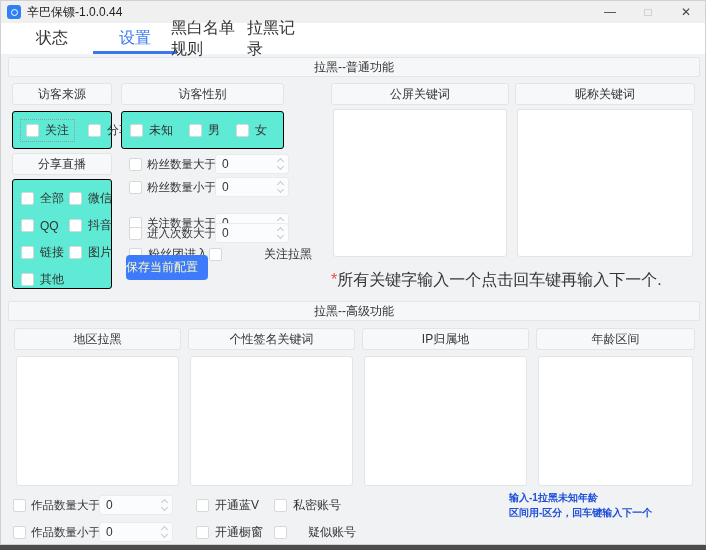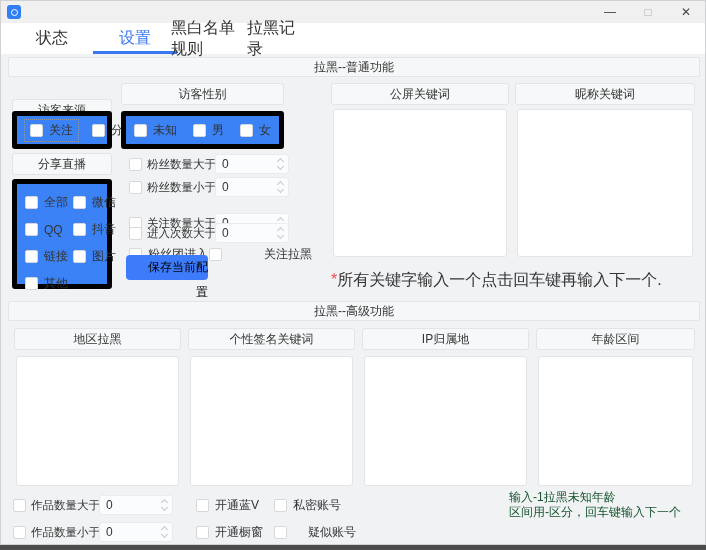--- a/index.html
+++ b/index.html
@@ -20,82 +20,83 @@
   .tabbar { position:absolute; left:0; top:22px; width:100%; height:31px; background:#ffffff; }
   .tab { position:absolute; top:0; height:31px; display:flex; align-items:center; justify-content:center; font-size:16px; color:#333; cursor:default; }
   .tab.active { color:#3a78f2; }
   .tab.active::after { content:""; position:absolute; left:0; right:0; bottom:0; height:3px; background:#3a78f2; }
 
   
   .section-bar { position:absolute; left:7px; width:692px; height:20px; background:#f6f7f8; border:1px solid #e3e5e7; border-radius:2px; font-size:12px; color:#333; text-align:center; line-height:18px; }
 
   
   .hdrbox { position:absolute; height:22px; background:#f7f8f9; border:1px solid #e2e4e6; border-radius:3px; font-size:12px; color:#333; text-align:center; line-height:20px; }
-  .panelbox { position:absolute; background:#3b82f6; border:5px solid #000000; border-radius:3px; }
+  .panelbox { position:absolute; background:#5eead4; border:1px solid #000000; border-radius:3px; }
   .ta { position:absolute; background:#ffffff; border:1px solid #e3e4e6; border-radius:3px; resize:none; outline:none; font-family:"Liberation Sans","DejaVu Sans",sans-serif; font-size:12px; padding:4px; }
 
   
   .cbitem { display:inline-flex; align-items:center; gap:6px; }
   .cb { width:13px; height:13px; background:#fff; border:1px solid #d6d8da; border-radius:2px; flex:none; }
   .cblabel { font-size:12px; color:#333; white-space:nowrap; }
   .focus-dotted { outline:1px dotted #9a9a9a; padding:2px 5px; }
 
   
   .numrow { position:absolute; display:flex; align-items:center; height:20px; }
   .numrow .cb { margin-right:5px; }
   .numrow .nlabel { font-size:11.5px; color:#333; white-space:nowrap; width:68px; }
   .numinput { display:flex; align-items:center; width:74px; height:20px; background:#fbfcfd; border:1px solid #e9ebed; border-radius:3px; }
   .numinput input { flex:1; width:40px; border:none; background:transparent; outline:none; font-size:12px; color:#333; padding-left:6px; font-family:"Liberation Sans","DejaVu Sans",sans-serif; }
   .spin { display:flex; flex-direction:column; align-items:center; width:16px; }
   .chev { width:5px; height:5px; border-right:1px solid #c5c9cd; border-bottom:1px solid #c5c9cd; }
   .chev.up { transform:rotate(-135deg); margin-bottom:1px; }
   .chev.down { transform:rotate(45deg); margin-top:-1px; }
 
-  .save-btn { position:absolute; left:125px; top:254px; width:82px; height:25px; background:#3e7bfa; color:#000000; font-size:12px; border:none; border-radius:4px; text-align:right; line-height:25px;padding-left:19px; }
+  .save-btn { position:absolute; left:125px; top:254px; width:82px; height:25px; background:#3e7bfa; color:#fef9c3; font-size:12px; border:none; border-radius:4px; text-align:left; line-height:25px; }
 
   .note { position:absolute; left:330px; top:269px; font-size:16px; color:#333; }
   .note .star { color:#f14c4c; }
 
-  .age-note { position:absolute; left:508px; top:489px; font-size:12px; color:#14532d; line-height:15px; }
+  .age-note { position:absolute; left:508px; top:489px; font-size:10px; color:#1d4ed8; line-height:15px;font-weight:bold; }
 
   
   .cbgrid { display:grid; grid-template-columns:48px 44px; row-gap:10px; padding:10px 0 0 8px; }
 
   .gender-row { display:flex; align-items:center; gap:16px; padding:0 0 0 8px; height:100%; }
   .pair-row { display:flex; align-items:center; gap:14px; padding:0 0 0 8px; height:100%; }
 
   .taskbar-strip { position:absolute; left:0; bottom:0; width:100%; height:5px; background:#4c4c4c; }
 </style>
 </head>
 <body>
 
 <div class="screen">
   <div class="window">
 
     <div class="titlebar">
       <span class="app-icon">
           <span class="app-icon-ring"></span>
         </span>
+      <span class="win-title">辛巴保镖-1.0.0.44</span>
       <div class="win-controls">
         <span class="win-btn">—</span>
         <span class="win-btn disabled">□</span>
         <span class="win-btn">✕</span>
       </div>
     </div>
 
     <div class="tabbar">
       <div class="tab" style="left:21px;width:60px;">状态</div>
       <div class="tab active" style="left:92px;width:84px;">设置</div>
       <div class="tab" style="left:170px;width:76px;">黑白名单规则</div>
       <div class="tab" style="left:246px;width:50px;">拉黑记录</div>
     </div>
 
     <div class="section-bar" style="top:56px;">拉黑--普通功能</div>
 
-    <div class="hdrbox" style="left:11px;top:98px;width:100px;">访客来源</div>
+    <div class="hdrbox" style="left:11px;top:82px;width:100px;">访客来源</div>
     <div class="panelbox" style="left:11px;top:110px;width:100px;height:38px;">
       <div class="pair-row">
         <label class="cbitem focus-dotted">
           <span class="cb"></span>
           <span class="cblabel">关注</span>
         </label>
         <label class="cbitem">
           <span class="cb"></span>
           <span class="cblabel">分享</span>
         </label>

